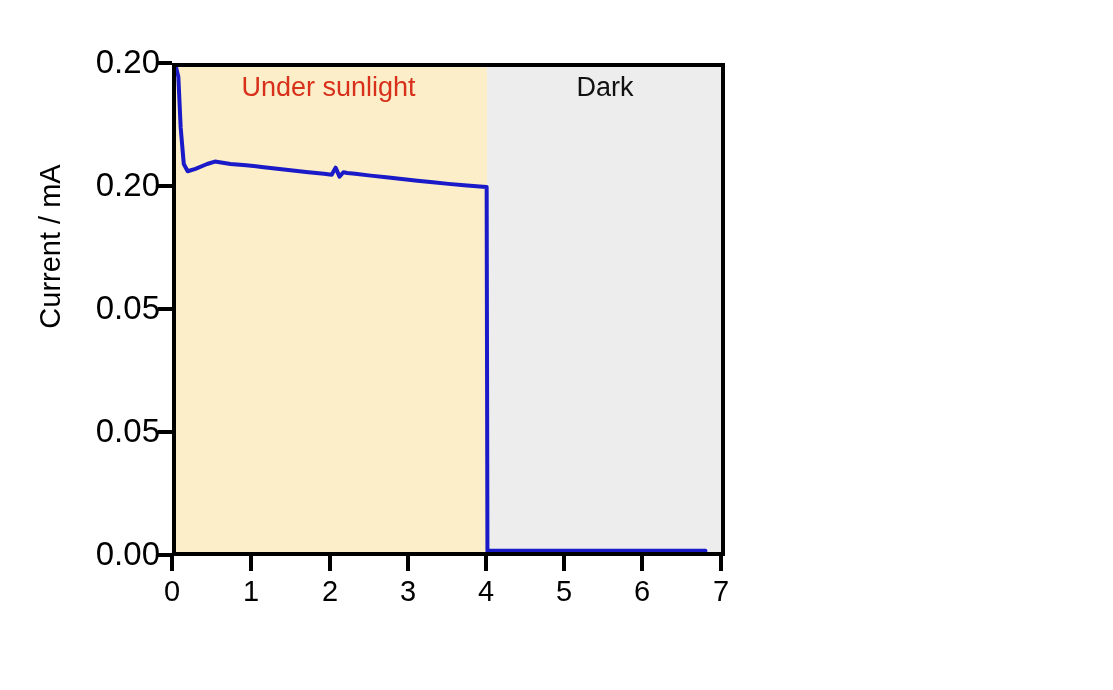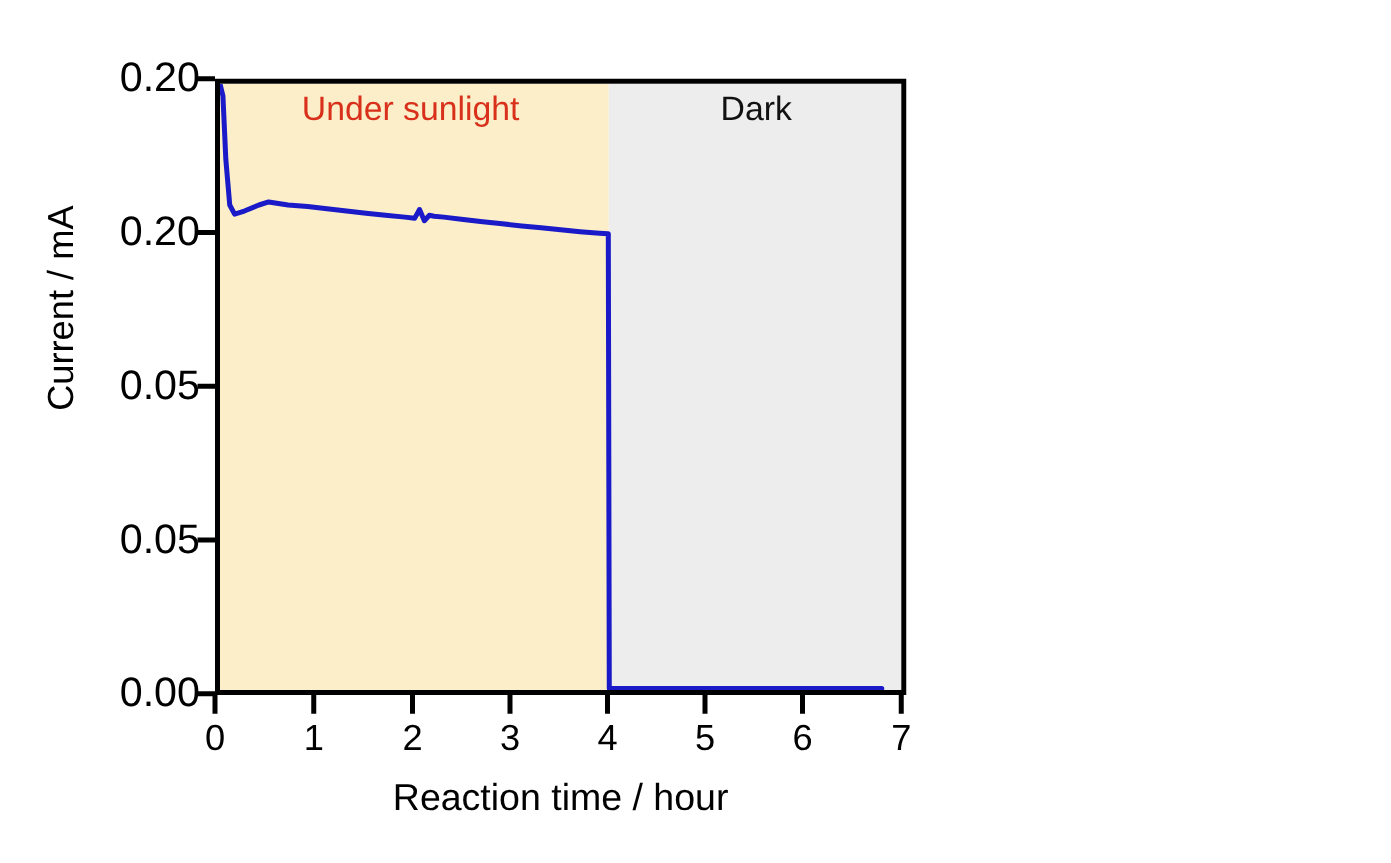--- a/index.html
+++ b/index.html
@@ -175,21 +175,20 @@
   <div class="xtick-label" style="left:408px">3</div>
   <div class="xtick" style="left:484px"></div>
   <div class="xtick-label" style="left:486px">4</div>
   <div class="xtick" style="left:562px"></div>
   <div class="xtick-label" style="left:564px">5</div>
   <div class="xtick" style="left:640px"></div>
   <div class="xtick-label" style="left:642px">6</div>
   <div class="xtick" style="left:719px"></div>
   <div class="xtick-label" style="left:721px">7</div>
 
-  <div id="xlabel">Reaction time / hour</div>
 </div>
 
 <div id="schematic">
 
   
 
   
 
   
 

